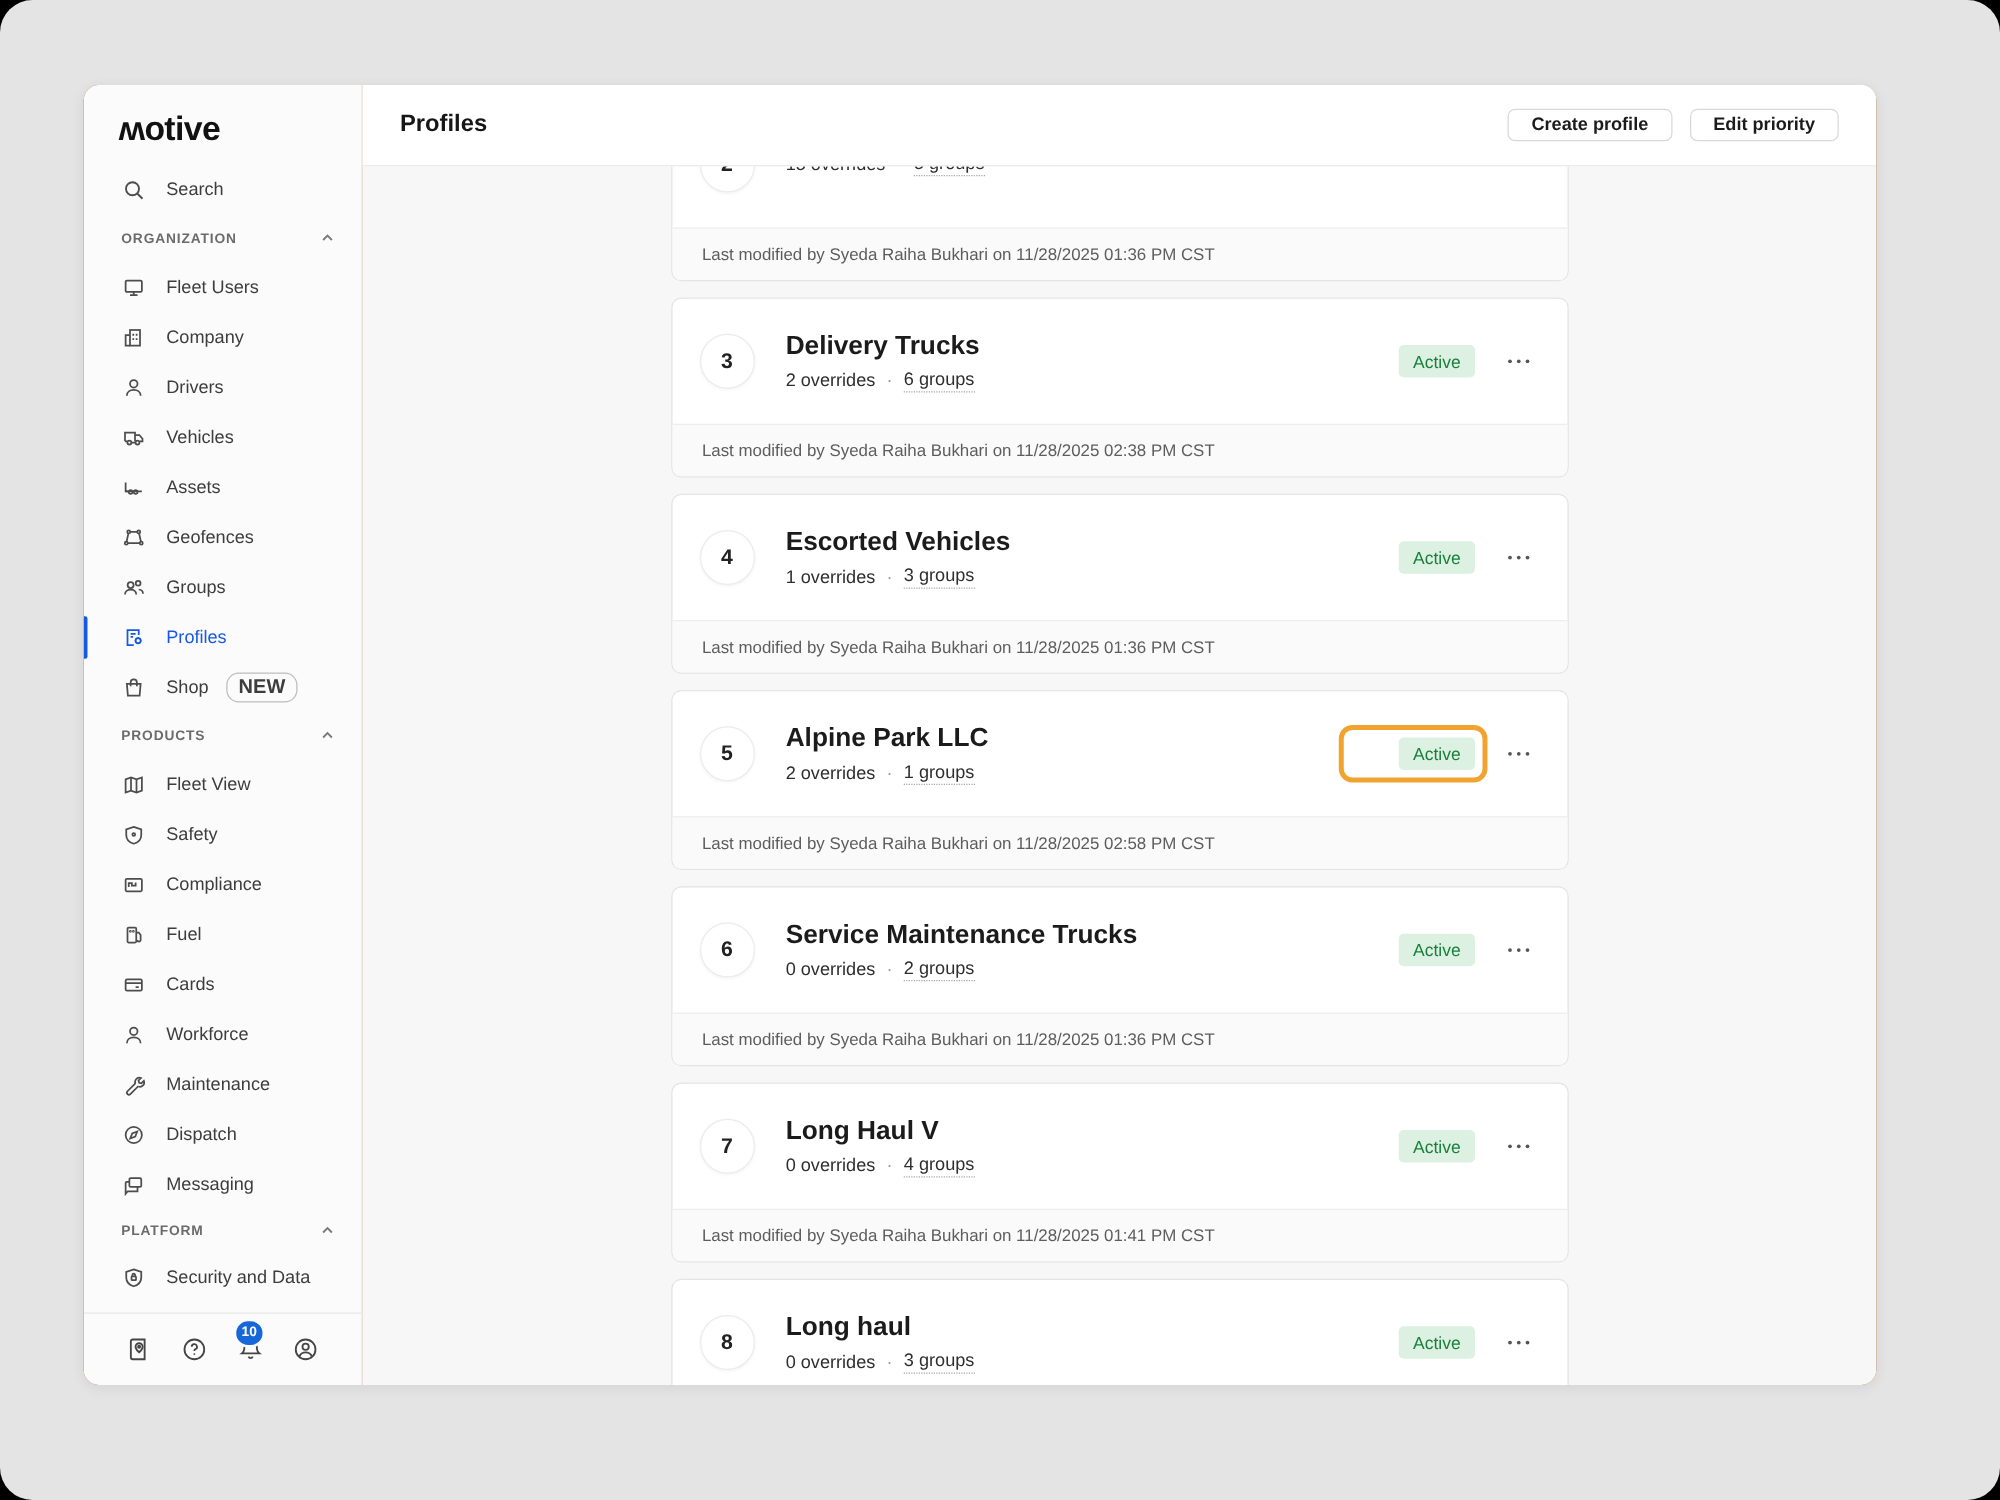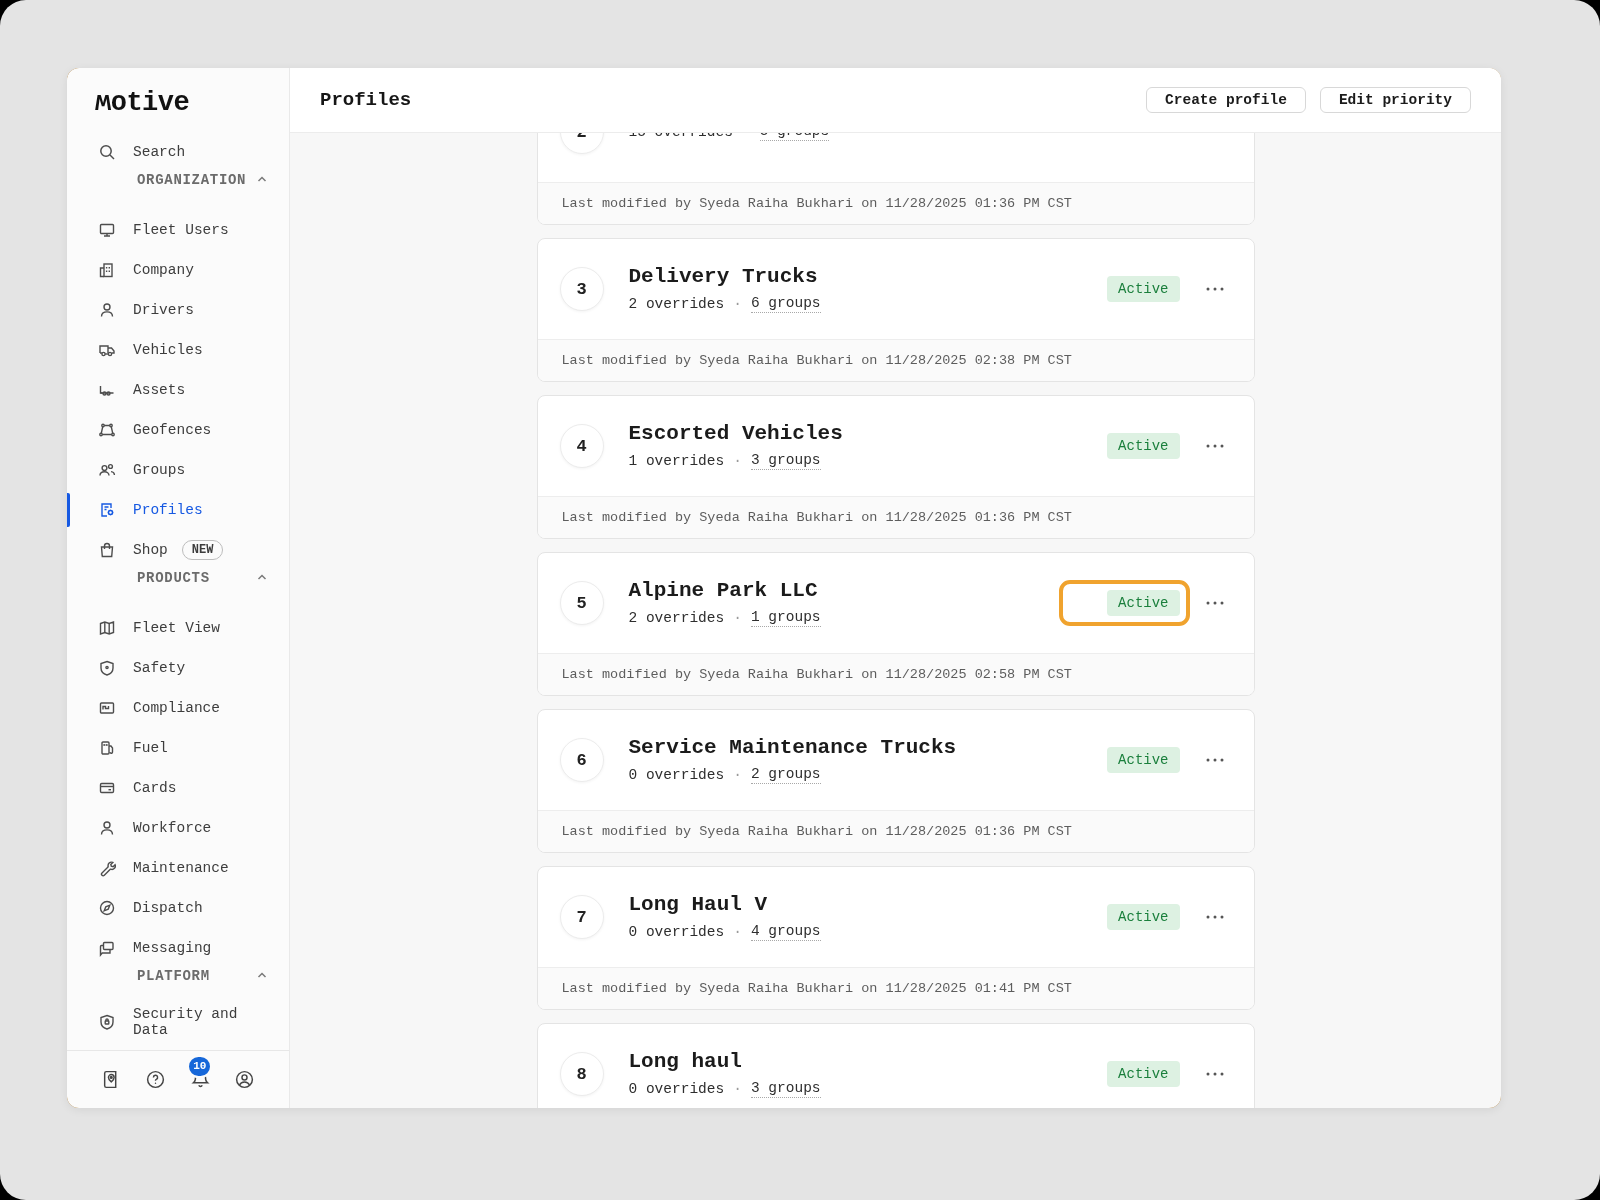--- a/index.html
+++ b/index.html
@@ -2,42 +2,42 @@
 <html><head>
 <meta charset="utf-8">
 <style>
   * { margin:0; padding:0; box-sizing:border-box; }
   html,body { width:1600px; height:1200px; background:#000; overflow:hidden;
               font-family:"Liberation Sans","DejaVu Sans",sans-serif; }
   .screen { position:absolute; inset:0; background:#e4e4e4; border-radius:26px; }
 
   .app { position:absolute; left:67px; top:68px; width:1434px; height:1040px;
          background:#a16207; border-radius:12px; overflow:hidden; display:flex;
-         box-shadow:0 2px 10px rgba(0,0,0,.07);font-family:Liberation Mono, monospace; }
+         box-shadow:0 2px 10px rgba(0,0,0,.07); }
 
   
   .sidebar { width:223px; background:#fbfbfb; border-right:1px solid #e9e9e9;
              display:flex; flex-direction:column; flex-shrink:0; }
   .logo-row { padding:20px 0 0 28px; height:64px; }
   .logo { font-size:27px; font-weight:800; color:#111; letter-spacing:-0.5px; }
 
   .side-item { height:40px; display:flex; align-items:center; padding:0 16px 0 30px;
                color:#3d3d3d; font-size:14.5px; cursor:pointer; position:relative; }
   .side-item .ic { width:20px; height:20px; margin-right:16px; color:#4d4d4d;
                    display:flex; align-items:center; justify-content:center; flex-shrink:0; }
   .side-item.active { color:#1659e2; }
   .side-item.active .ic { color:#1659e2; }
   .side-item.active::before { content:""; position:absolute; left:0; top:3px; bottom:3px;
                               width:3px; background:#1659e2; border-radius:0 2px 2px 0; }
-  .section-hdr { height:38px; display:flex; align-items:flex-start; justify-content:space-between;
-                 padding:0 20px 0 30px; color:#6b6b6b; font-size:14px; font-weight:700;
-                 letter-spacing:.7px;margin-left:40px; }
+  .section-hdr { height:38px; display:flex; align-items:center; justify-content:space-between;
+                 padding:0 20px 0 30px; color:#6b6b6b; font-size:11px; font-weight:700;
+                 letter-spacing:.7px; }
   .section-hdr.platform { height:34px; }
   .chev { color:#7a7a7a; }
-  .new-badge { margin-left:14px; font-size:12px; font-weight:600; color:#3d3d3d;
+  .new-badge { margin-left:14px; font-size:16px; font-weight:600; color:#3d3d3d;
                border:1px solid #bdbdbd; border-radius:10px; padding:2px 9px; background:#fbfbfb;text-align:right; }
   .side-spacer { flex:1; }
   .side-bottom { height:58px; border-top:1px solid #e7e7e7; display:flex; align-items:center;
                  justify-content:space-around; padding:0 22px; color:#454545; }
   .bottom-ic { position:relative; width:26px; height:26px; display:flex; align-items:center;
                justify-content:center; cursor:pointer; }
   .notif-badge { position:absolute; top:-12px; left:0; min-width:23px; height:23px;
                  background:#1667d9; color:#fff; font-size:11px; font-weight:700;
                  border-radius:12px; display:flex; align-items:center; justify-content:center;
                  border:2px solid #fbfbfb; padding:0 4px; }

